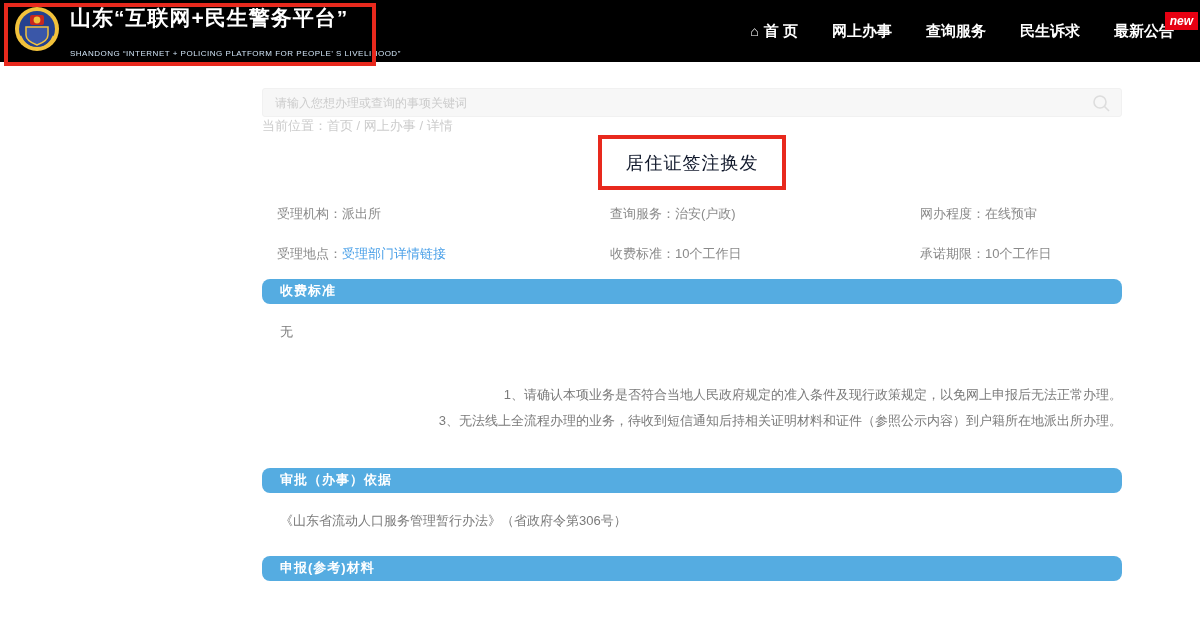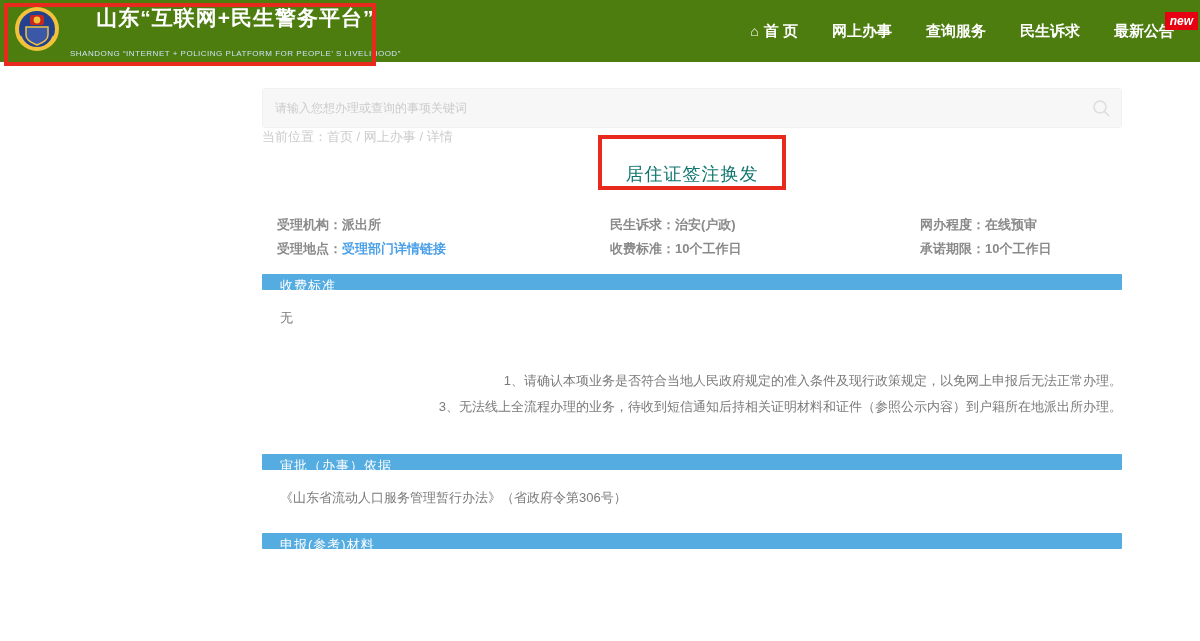--- a/index.html
+++ b/index.html
@@ -1,53 +1,53 @@
 <!DOCTYPE html>
 <html><head>
 <meta charset="utf-8">
 <style>
   * { margin: 0; padding: 0; box-sizing: border-box; }
   html, body { width: 1200px; height: 641px; overflow: hidden; background: #fff;
     font-family: "Liberation Sans", "DejaVu Sans", sans-serif; }
 
   
-  .header { position: relative; width: 1200px; height: 62px; background: #4d7c0f;
-    display: flex; align-items: center; justify-content: space-between; padding: 0 26px 0 14px; text-align: center; }
+  .header { position: relative; width: 1200px; height: 62px; background: #000000;
+    display: flex; align-items: center; justify-content: space-between; padding: 0 26px 0 14px; }
   .logo { display: flex; align-items: center; gap: 10px; }
   .logo-text .title { color: #fff; font-size: 21px; font-weight: bold; letter-spacing: 1px; }
   .logo-text .subtitle { color: #cfe3f5; font-size: 8px; letter-spacing: .5px; margin-top: 17px; }
   .nav { display: flex; align-items: center; gap: 34px; }
   .nav-item { position: relative; color: #fff; font-size: 15px; font-weight: 600;
     cursor: pointer; white-space: nowrap; display: flex; align-items: center; gap: 5px; }
   .home-glyph { font-size: 14px; line-height: 1; }
   .new-badge { position: absolute; top: -10px; right: -24px; background: #e60012; color: #fff;
     font-size: 12px; font-style: italic; font-weight: bold; padding: 2px 5px; border-radius: 0; }
 
   
   .content { margin-left: 262px; width: 860px; }
 
-  .searchbar { position: relative; margin-top: 26px; height: 40px; background: #f7f7f7;
+  .searchbar { position: relative; margin-top: 26px; height: 29px; background: #f7f7f7;
     border: 1px solid #f1f1f1; border-radius: 3px; display: flex; align-items: center; }
   .searchbar input { flex: 1; border: none; outline: none; background: transparent;
     font-size: 12px; color: #555; padding: 0 12px; font-family: inherit; }
   .searchbar input::placeholder { color: #ccc; }
   .search-icon { margin-right: 10px; cursor: pointer; display: flex; }
 
   .breadcrumb { font-size: 13px; color: #ccc; }
 
   .page-title { margin-top: 16px; text-align: center; font-size: 18px; font-weight: 500;
-    color: #0f766e; letter-spacing: 1px; }
+    color: #0f172a; letter-spacing: 1px; }
 
   .info-grid { margin-top: 30px; display: grid; grid-template-columns: 333px 310px 217px;
-    row-gap: 6px; padding-left: 15px; font-size: 13px; color: #8a8a8a; font-weight: bold; }
+    row-gap: 22px; padding-left: 15px; font-size: 13px; color: #8a8a8a; }
   .info-item a { color: #4aa0e8; text-decoration: none; cursor: pointer; }
 
   .sections { margin-top: 16px; }
-  .section-bar { height: 16px; line-height: 24px; background: #55ace1; border-radius: 1px;
-    color: #fff; font-size: 13px; font-weight: normal; padding-left: 18px; letter-spacing: 1px; }
+  .section-bar { height: 25px; line-height: 24px; background: #55ace1; border-radius: 8px;
+    color: #fff; font-size: 13px; font-weight: bold; padding-left: 18px; letter-spacing: 1px; }
   .section-body { padding: 15px 0 22px 18px; font-size: 13px; color: #7a7a7a; }
   .section-body .line { line-height: 26px; }
   .section-body.pad-more { padding-bottom: 34px; text-align: right; }
 
   
   .annotation { position: absolute; border: 4px solid #e8291d; pointer-events: none; z-index: 20; }
   .ann-logo { left: 4px; top: 3px; width: 372px; height: 63px; }
   .ann-title { left: 598px; top: 135px; width: 188px; height: 55px; }
 </style>
 </head>
@@ -106,21 +106,21 @@
       </svg>
     </span>
   </div>
 
   <div class="breadcrumb">当前位置：首页 / 网上办事 / 详情</div>
 
   <h1 class="page-title">居住证签注换发</h1>
 
   <div class="info-grid" id="infoGrid">
       <div class="info-item"><span>受理机构：</span><span>派出所</span></div>
-      <div class="info-item"><span>民生诉求：</span><span>治安(户政)</span></div>
+      <div class="info-item"><span>查询服务：</span><span>治安(户政)</span></div>
       <div class="info-item"><span>网办程度：</span><span>在线预审</span></div>
       <div class="info-item"><span>受理地点：</span><a>受理部门详情链接</a></div>
       <div class="info-item"><span>收费标准：</span><span>10个工作日</span></div>
       <div class="info-item"><span>承诺期限：</span><span>10个工作日</span></div>
     </div>
 
   <div class="sections" id="sections">
       <div class="section-bar">收费标准</div>
       <div class="section-body">
         <div class="line">无</div>

